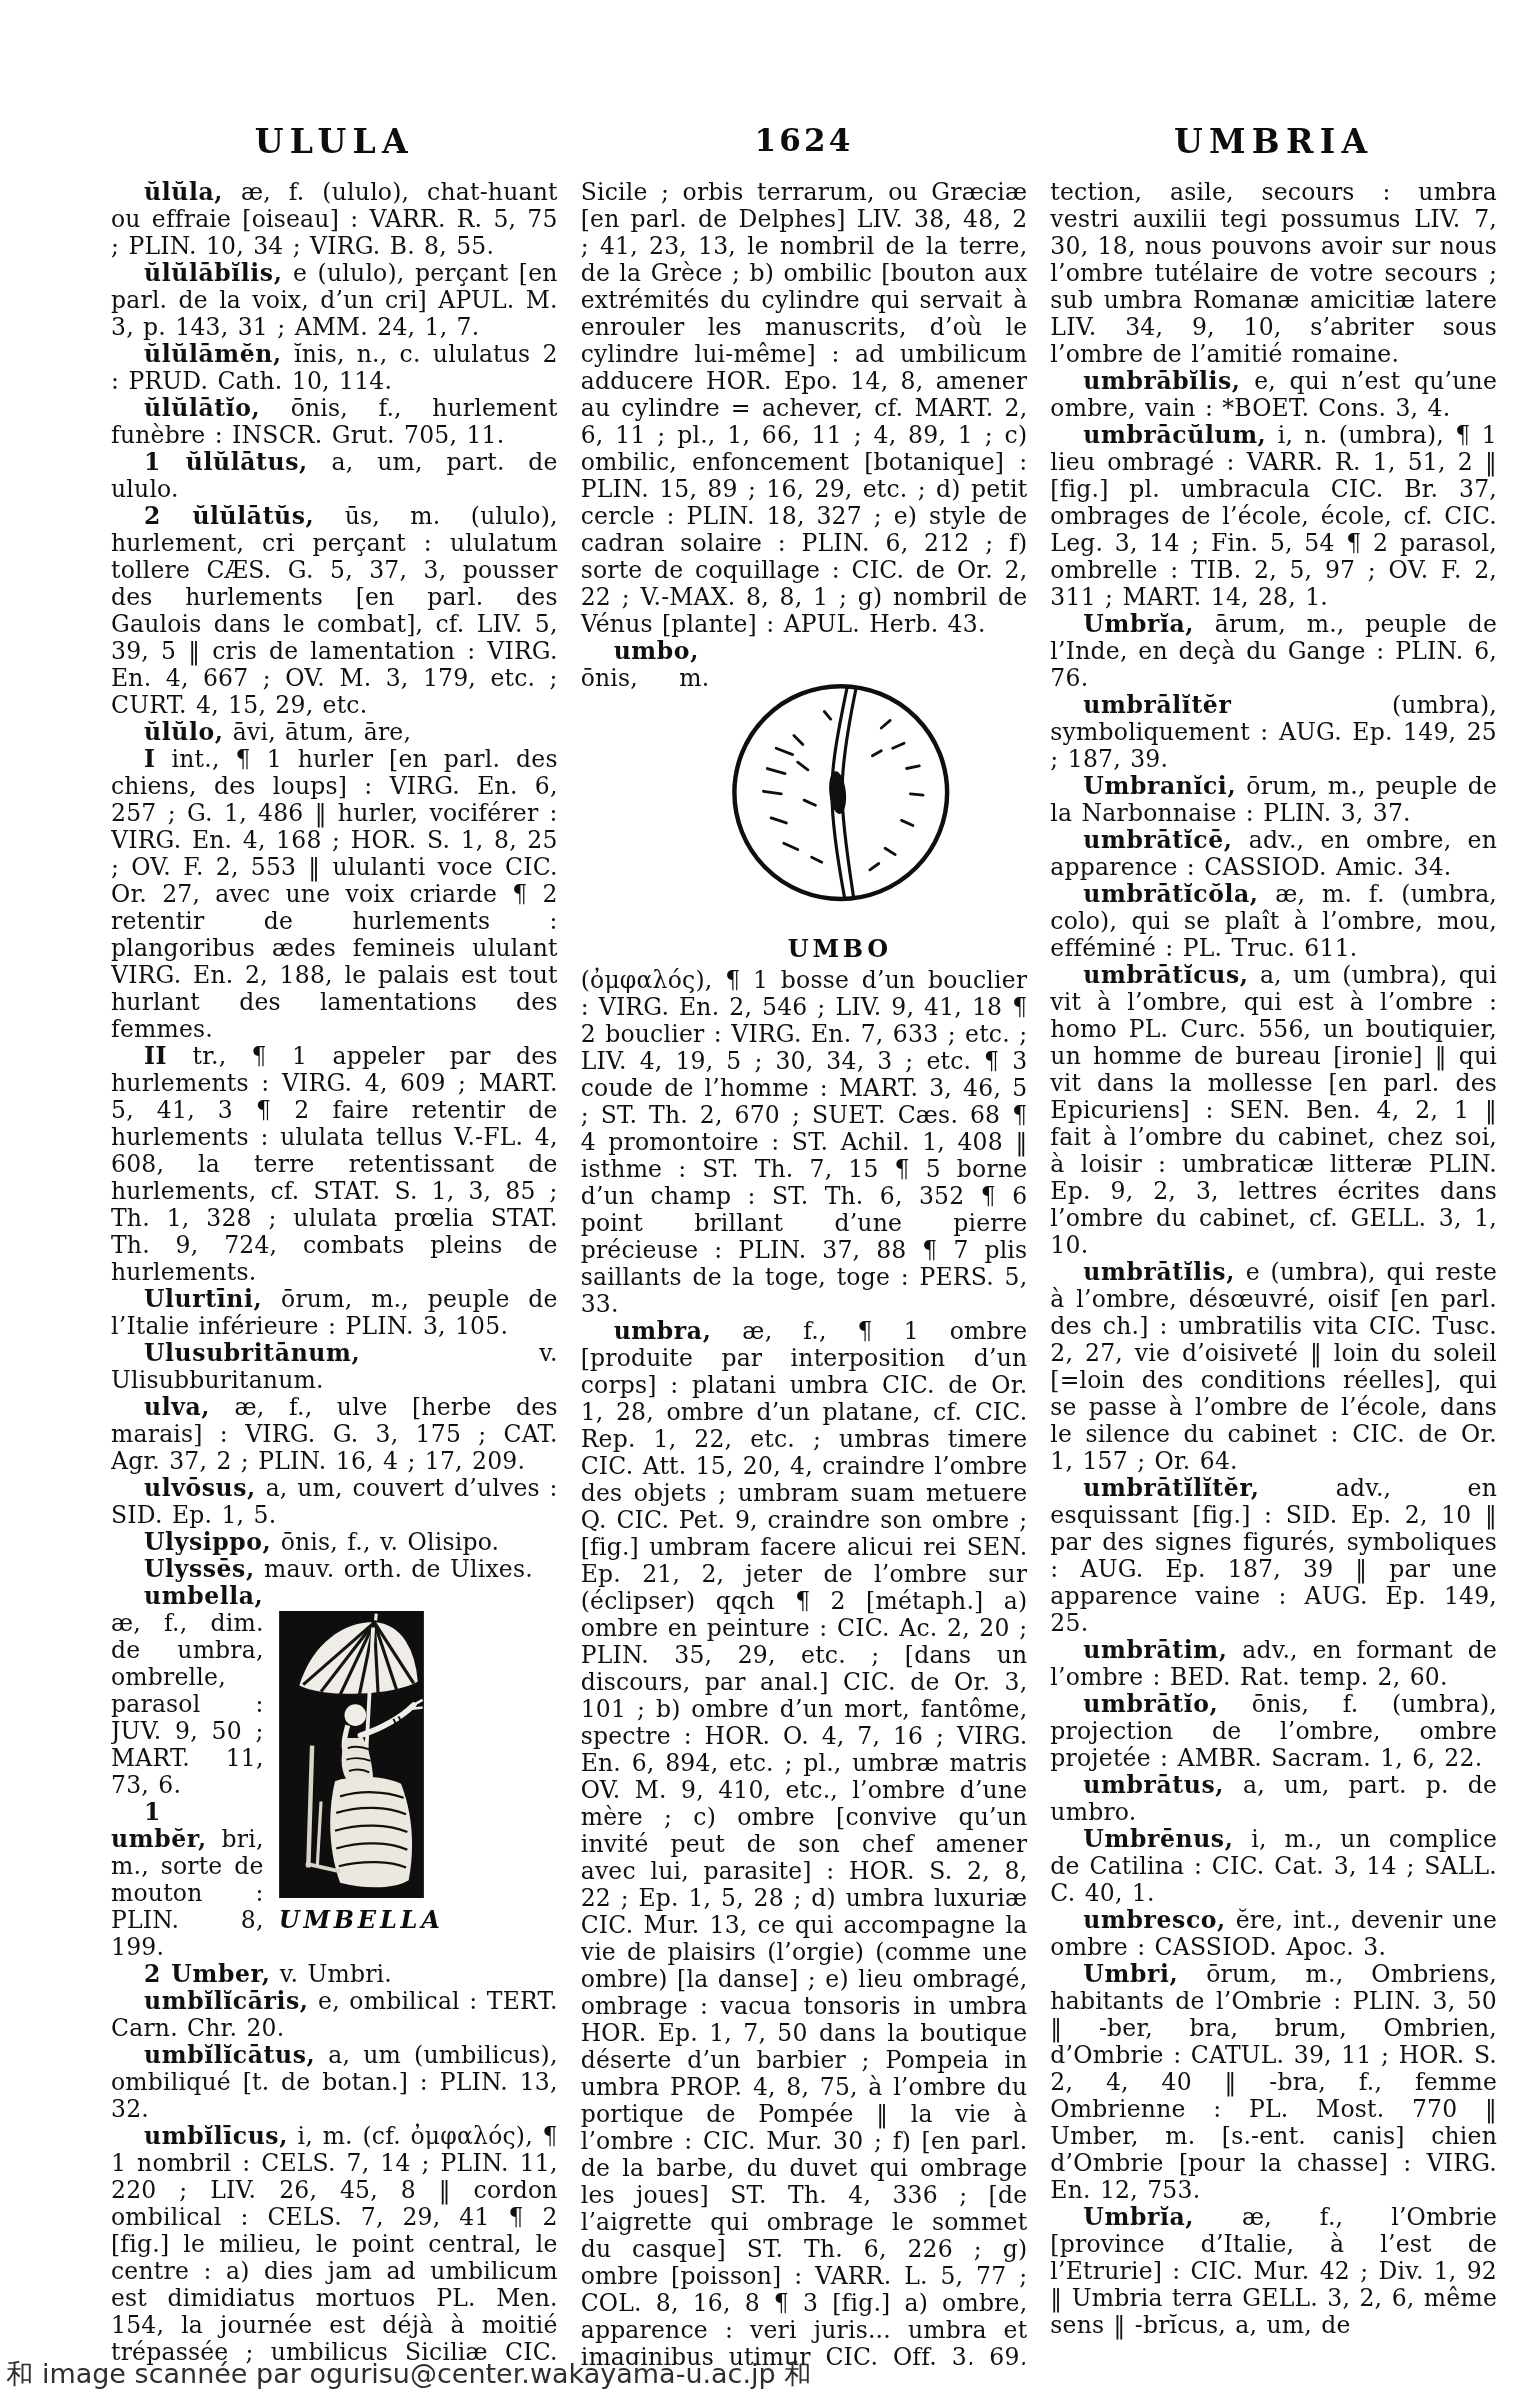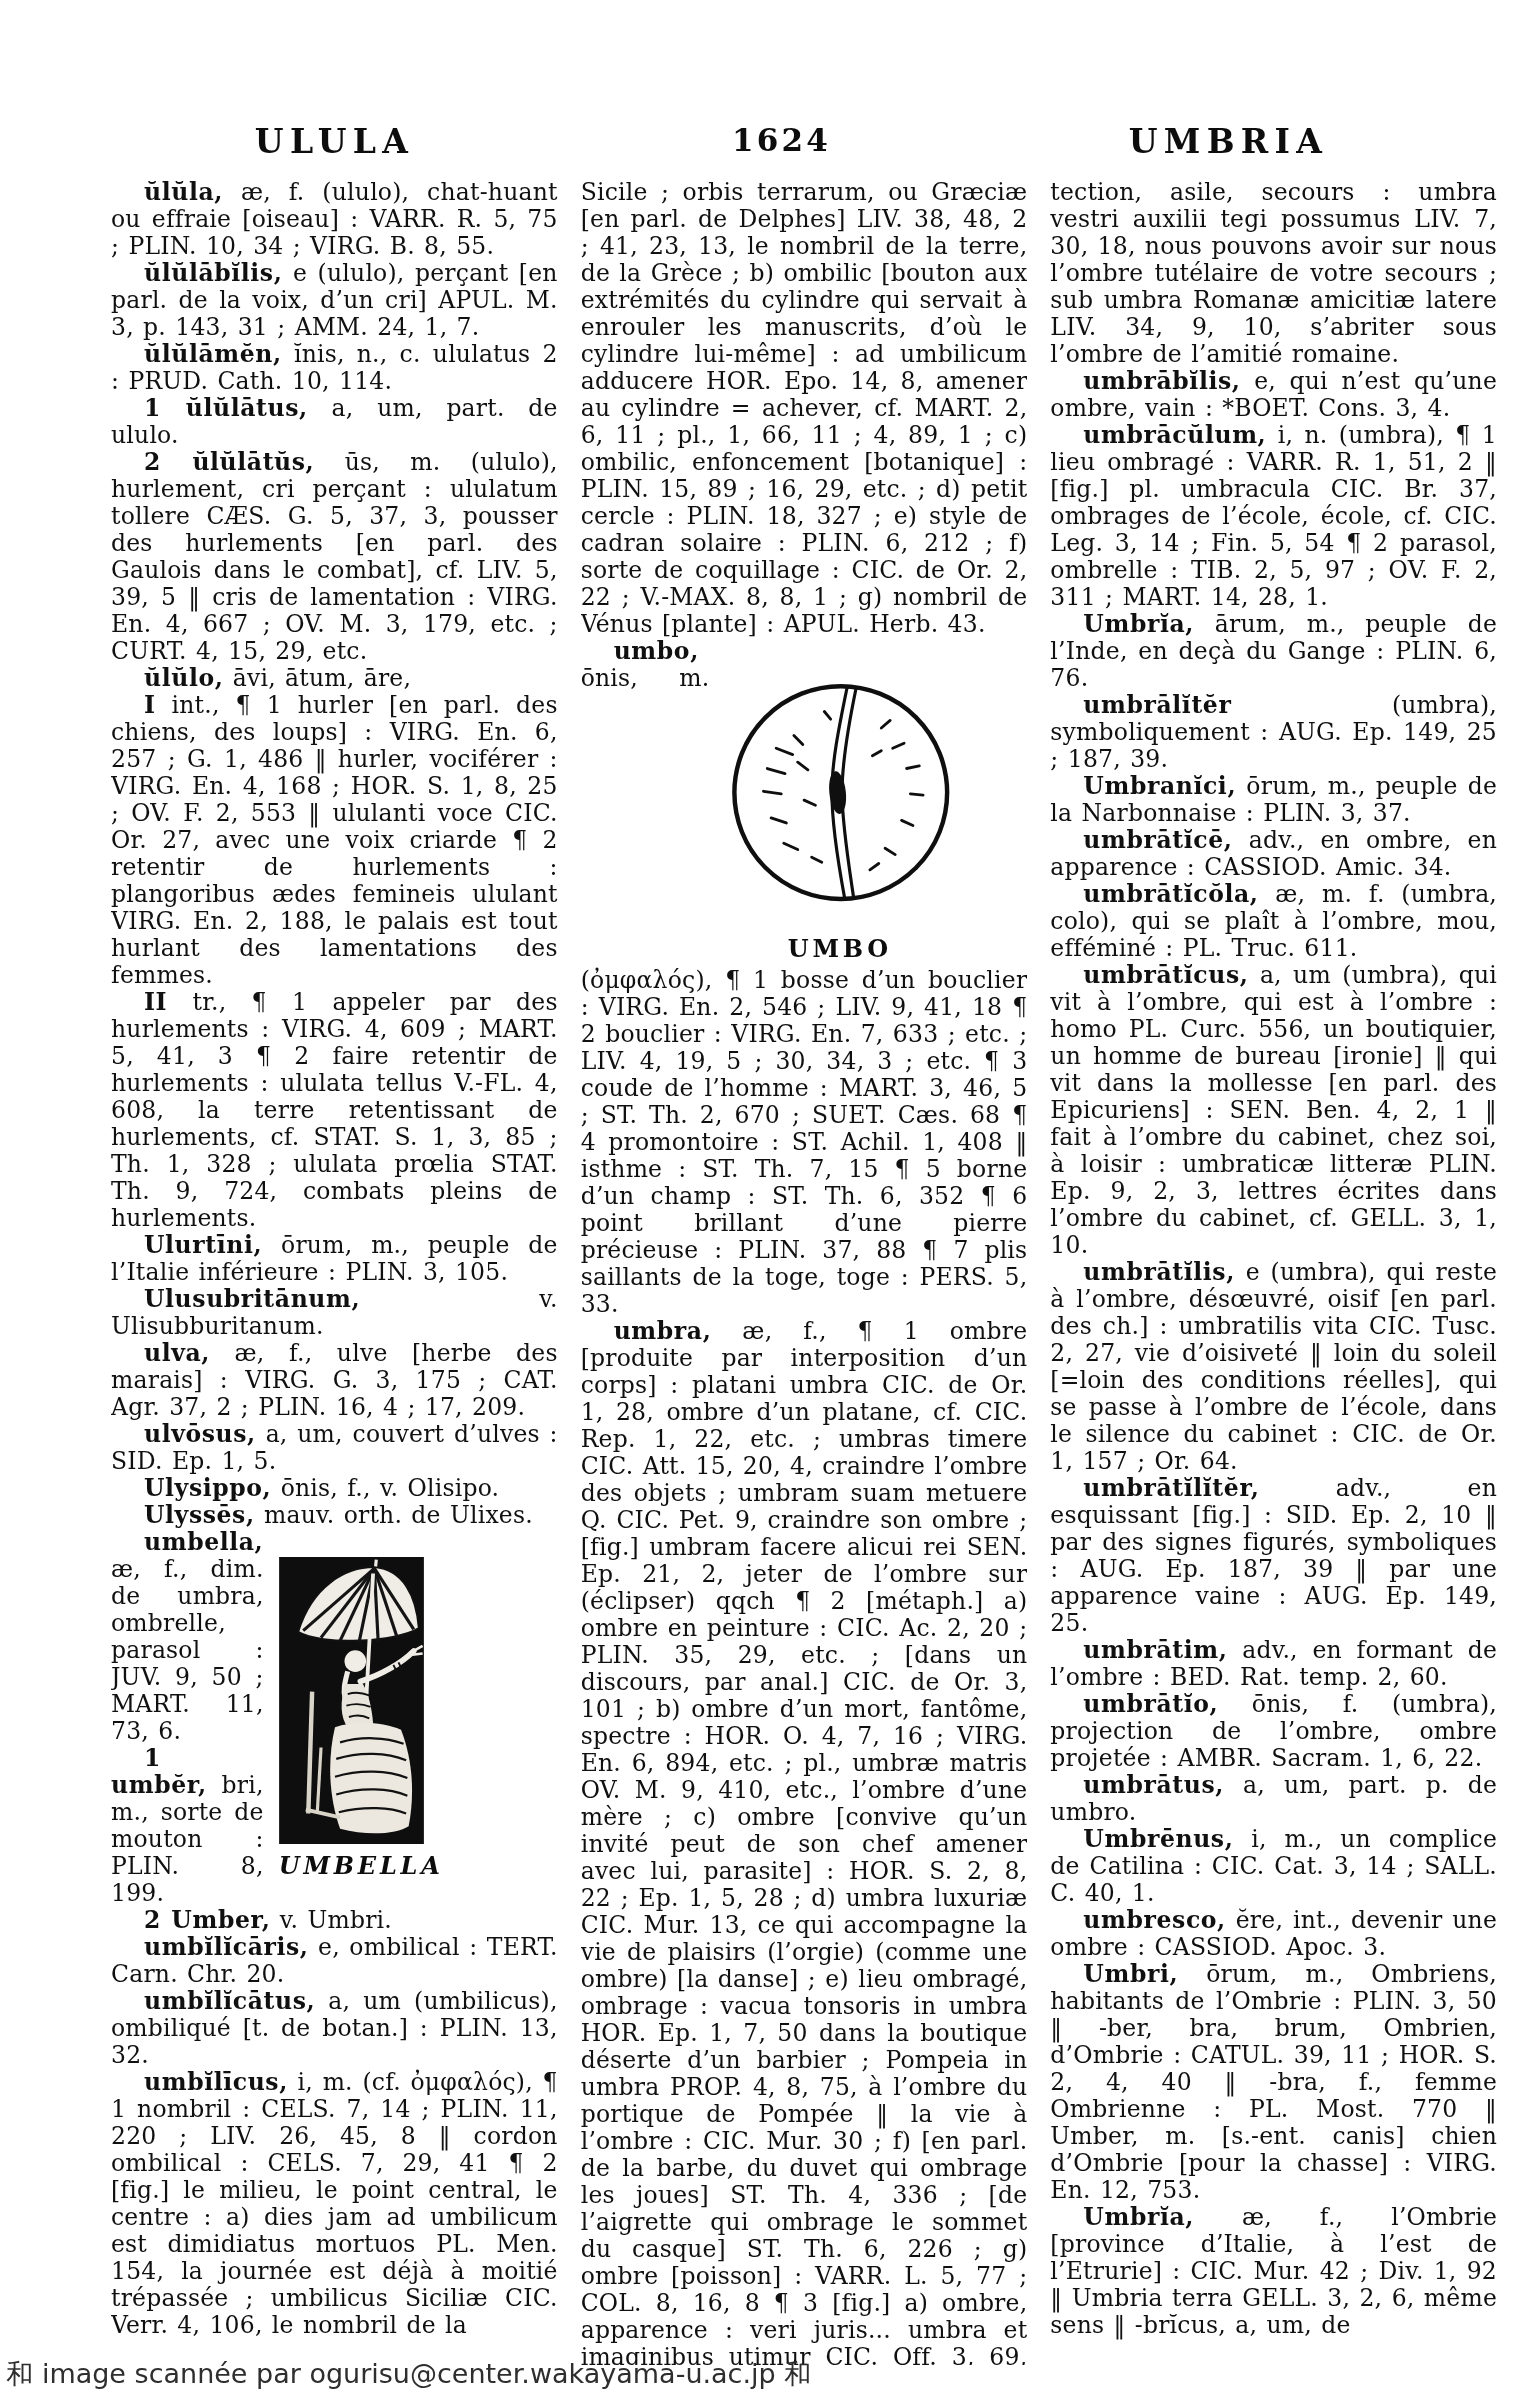--- a/index.html
+++ b/index.html
@@ -9,20 +9,21 @@
     background:#ffffff;
     color:#101010;
     padding-top:122px;
     box-sizing:border-box;
     overflow:hidden;
     font-family:"DejaVu Serif","Liberation Serif",serif;
   }
   .running-head{
     display:flex;
     padding:0 40px 0 111px;
+    gap:23px;
   }
   .running-head .slot{
     width:447px;
     text-align:center;
     font-weight:bold;
     font-size:33px;
     letter-spacing:6.3px;
     color:#0d0d0d;
   }
   .running-head .slot.num{font-size:31px;letter-spacing:3.2px;}
@@ -78,20 +79,21 @@
     <span class="slot">ULULA</span>
     <span class="slot num">1624</span>
     <span class="slot">UMBRIA</span>
   </header>
 
   <main class="columns">
     <section class="col">
         <p class="entry"><b class="hw">ŭlŭla,</b> æ, f. (ululo), chat-huant ou effraie [oiseau] : VARR. R. 5, 75 ; PLIN. 10, 34 ; VIRG. B. 8, 55.</p>
         <p class="entry"><b class="hw">ŭlŭlābĭlis,</b> e (ululo), perçant [en parl. de la voix, d’un cri] APUL. M. 3, p. 143, 31 ; AMM. 24, 1, 7.</p>
         <p class="entry"><b class="hw">ŭlŭlāmĕn,</b> ĭnis, n., c. ululatus 2 : PRUD. Cath. 10, 114.</p>
+        <p class="entry"><b class="hw">ŭlŭlātĭo,</b> ōnis, f., hurlement funèbre : INSCR. Grut. 705, 11.</p>
         <p class="entry"><b class="hw">1 ŭlŭlātus,</b> a, um, part. de ululo.</p>
         <p class="entry"><b class="hw">2 ŭlŭlātŭs,</b> ūs, m. (ululo), hurlement, cri perçant : ululatum tollere CÆS. G. 5, 37, 3, pousser des hurlements [en parl. des Gaulois dans le combat], cf. LIV. 5, 39, 5 ‖ cris de lamentation : VIRG. En. 4, 667 ; OV. M. 3, 179, etc. ; CURT. 4, 15, 29, etc.</p>
         <p class="entry"><b class="hw">ŭlŭlo,</b> āvi, ātum, āre,</p>
         <p class="entry"><b class="hw">I</b> int., ¶ 1 hurler [en parl. des chiens, des loups] : VIRG. En. 6, 257 ; G. 1, 486 ‖ hurler, vociférer : VIRG. En. 4, 168 ; HOR. S. 1, 8, 25 ; OV. F. 2, 553 ‖ ululanti voce CIC. Or. 27, avec une voix criarde ¶ 2 retentir de hurlements : plangoribus ædes femineis ululant VIRG. En. 2, 188, le palais est tout hurlant des lamentations des femmes.</p>
         <p class="entry"><b class="hw">II</b> tr., ¶ 1 appeler par des hurlements : VIRG. 4, 609 ; MART. 5, 41, 3 ¶ 2 faire retentir de hurlements : ululata tellus V.-FL. 4, 608, la terre retentissant de hurlements, cf. STAT. S. 1, 3, 85 ; Th. 1, 328 ; ululata prœlia STAT. Th. 9, 724, combats pleins de hurlements.</p>
         <p class="entry"><b class="hw">Ulurtīni,</b> ōrum, m., peuple de l’Italie inférieure : PLIN. 3, 105.</p>
         <p class="entry"><b class="hw">Ulusubritānum,</b> v. Ulisubburitanum.</p>
         <p class="entry"><b class="hw">ulva,</b> æ, f., ulve [herbe des marais] : VIRG. G. 3, 175 ; CAT. Agr. 37, 2 ; PLIN. 16, 4 ; 17, 209.</p>
         <p class="entry"><b class="hw">ulvōsus,</b> a, um, couvert d’ulves : SID. Ep. 1, 5.</p>
         <p class="entry"><b class="hw">Ulysippo,</b> ōnis, f., v. Olisipo.</p>

